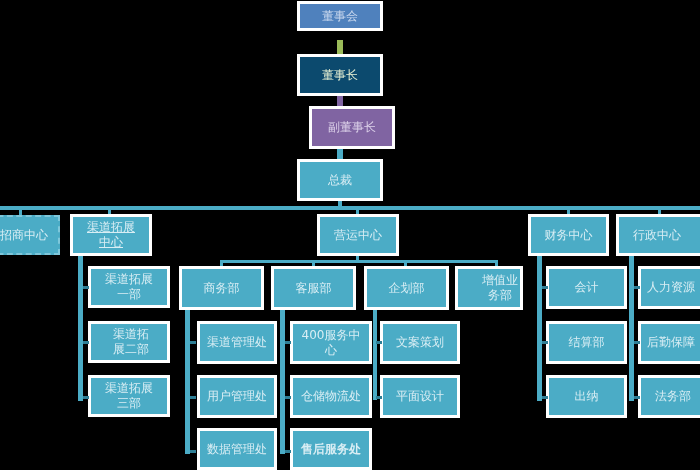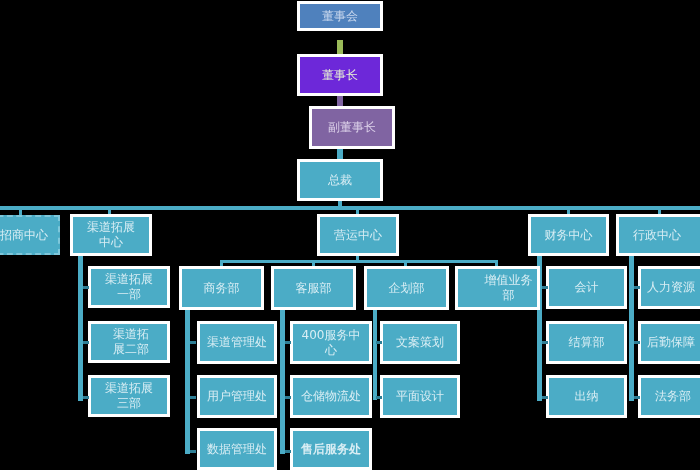--- a/index.html
+++ b/index.html
@@ -1,20 +1,20 @@
 <!DOCTYPE html>
 <html><head>
 <meta charset="utf-8">
 <style>
   html,body{margin:0;padding:0;}
   body{width:700px;height:470px;background:#000;position:relative;overflow:hidden;font-family:"DejaVu Sans","Liberation Sans",sans-serif;}
   .box{position:absolute;box-sizing:border-box;border:3px solid #fff;display:flex;align-items:center;justify-content:center;text-align:center;color:#d9eef4;font-size:12px;line-height:15px;background:#4bacc6;padding:0 2px;}
   .box span{display:block;}
   .blue{background:#4f81bd;color:#c9d8ee;}
-  .green{background:#6d28d9;color:#e6f0d4;}
+  .green{background:#0c4a6e;color:#e6f0d4;}
   .purple{background:#8064a2;color:#ddd2ea;}
   .teal{background:#4bacc6;}
   .dashed{border:2px dashed #7fc7da;}
   .line{position:absolute;background:#4bacc6;}
   .conn-g{position:absolute;background:#9bbb59;}
   .conn-p{position:absolute;background:#8064a2;}
   .tick{position:absolute;width:6px;height:3px;background:#2f7f96;}
 </style>
 </head>
 <body>
@@ -54,21 +54,21 @@
 <div class="box purple" style="left:297px;top:106px;width:86px;height:43px;margin-left:12px;">
     <span>副董事长</span>
   </div>
 <div class="box teal" style="left:297px;top:159px;width:86px;height:42px;">
     <span>总裁</span>
   </div>
 
 <div class="box teal dashed" style="left:-12px;top:215px;width:72px;height:40px;">
     <span>招商中心</span>
   </div>
-<div class="box teal" style="left:70px;top:214px;width:82px;height:42px;padding:0 10px;">
+<div class="box teal" style="left:70px;top:214px;width:82px;height:42px;padding:0 10px;text-decoration:underline;">
     <span>渠道拓展中心</span>
   </div>
 <div class="box teal" style="left:317px;top:214px;width:82px;height:42px;">
     <span>营运中心</span>
   </div>
 <div class="box teal" style="left:528px;top:214px;width:81px;height:42px;">
     <span>财务中心</span>
   </div>
 <div class="box teal" style="left:616px;top:214px;width:90px;height:42px;justify-content:flex-start;padding-left:14px;">
     <span>行政中心</span>
@@ -89,21 +89,21 @@
 
 <div class="box teal" style="left:179px;top:266px;width:85px;height:44px;">
     <span>商务部</span>
   </div>
 <div class="box teal" style="left:271px;top:266px;width:85px;height:44px;">
     <span>客服部</span>
   </div>
 <div class="box teal" style="left:364px;top:266px;width:85px;height:44px;">
     <span>企划部</span>
   </div>
-<div class="box teal" style="left:455px;top:266px;width:85px;height:44px;padding-left:24px;">
+<div class="box teal" style="left:455px;top:266px;width:68px;height:44px;padding-left:24px;">
     <span>增值业务部</span>
   </div>
 
 <div class="box teal" style="left:197px;top:321px;width:80px;height:43px;">
     <span>渠道管理处</span>
   </div>
 <div class="box teal" style="left:197px;top:375px;width:80px;height:43px;">
     <span>用户管理处</span>
   </div>
 <div class="box teal" style="left:197px;top:428px;width:80px;height:42px;">

